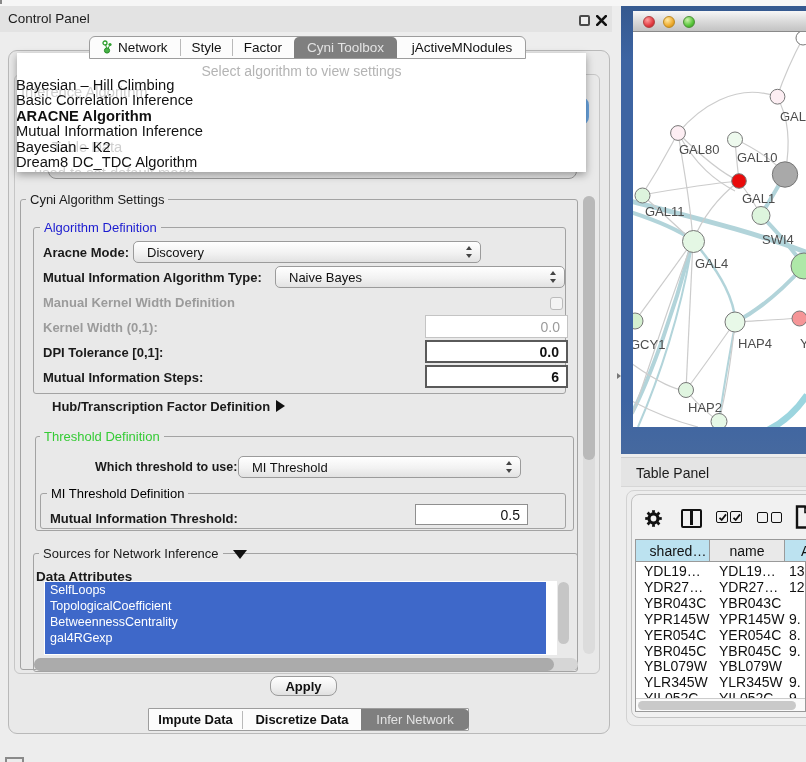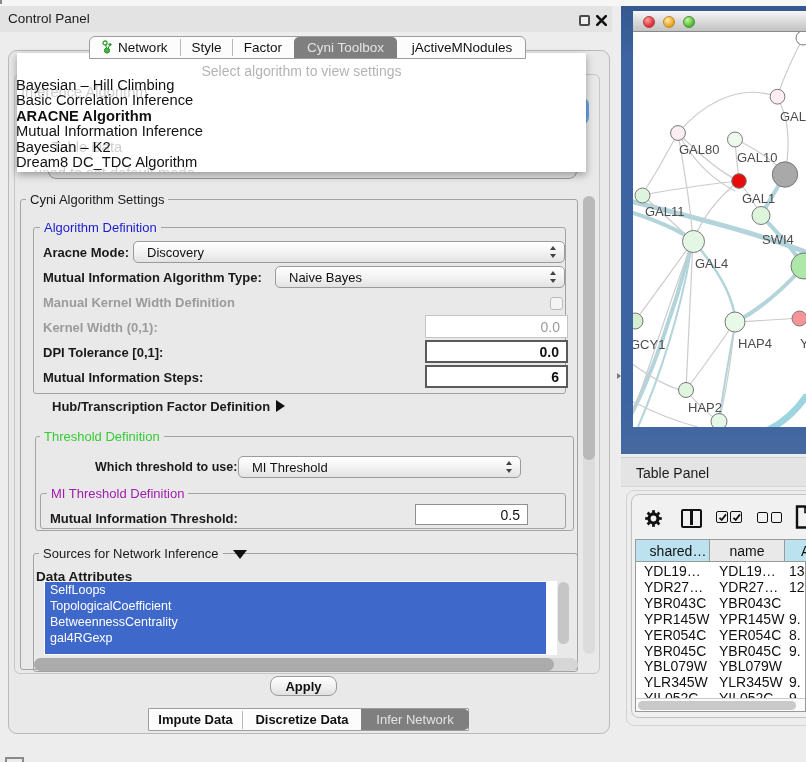--- a/index.html
+++ b/index.html
@@ -132,21 +132,21 @@
   <div class="abs sbthumb" style="left:583px;top:196px;width:12px;height:264px;background:#b9b9b9;"></div>
 
   <div class="abs group" style="left:20px;top:199px;width:558px;height:471px;">
     <div class="gtitle" style="left:5px;color:#1a1a1a;">Cyni Algorithm Settings</div>
   </div>
 
   <div class="abs group" style="left:33px;top:227px;width:533px;height:167px;">
     <div class="gtitle" style="left:6px;color:#1b1bd0;">Algorithm Definition</div>
   </div>
   <div class="lbl" style="left:43px;top:245px;">Aracne Mode:</div>
-  <div class="combo" style="left:133px;top:241px;width:432px;height:22px;">
+  <div class="combo" style="left:133px;top:241px;width:348px;height:22px;">
       <span class="cv">Discovery</span>
       <span class="ar"></span>
     </div>
   <div class="lbl" style="left:43px;top:270px;">Mutual Information Algorithm Type:</div>
   <div class="combo" style="left:275px;top:266px;width:290px;height:22px;">
       <span class="cv">Naive Bayes</span>
       <span class="ar"></span>
     </div>
   <div class="lblg" style="left:43px;top:295px;">Manual Kernel Width Definition</div>
   <div class="abs" style="left:550px;top:297px;width:13px;height:13px;border:1px solid #bbb;border-radius:3px;background:#f4f4f4;"></div>
@@ -162,21 +162,21 @@
 
   <div class="abs group" style="left:35px;top:436px;width:539px;height:95px;">
     <div class="gtitle" style="left:4px;color:#35cb35;">Threshold Definition</div>
   </div>
   <div class="lbl" style="left:95px;top:460px;font-size:12.5px;">Which threshold to use:</div>
   <div class="combo" style="left:238px;top:456px;width:283px;height:22px;">
       <span class="cv">MI Threshold</span>
       <span class="ar"></span>
     </div>
   <div class="abs group" style="left:40px;top:493px;width:526px;height:36px;">
-    <div class="gtitle" style="left:6px;color:#a21caf;text-align:center;">MI Threshold Definition</div>
+    <div class="gtitle" style="left:6px;color:#000000;text-align:center;">MI Threshold Definition</div>
   </div>
   <div class="lbl" style="left:50px;top:511px;">Mutual Information Threshold:</div>
   <div class="field" style="left:415px;top:504px;width:113px;height:21px;border:1px solid #8f8f8f;color:#111;line-height:20px;">0.5</div>
 
   <div class="abs group" style="left:33px;top:553px;width:545px;height:119px;">
     <div class="gtitle" style="left:5px;color:#1a1a1a;font-weight:normal;">Sources for Network Inference</div>
   </div>
   <div class="abs" style="left:233px;top:550px;width:0;height:0;border-left:7px solid transparent;border-right:7px solid transparent;border-top:9px solid #111;"></div>
   <div class="lbl" style="left:36px;top:569px;font-size:13.5px;">Data Attributes</div>
   <div class="abs" id="attrlist">

